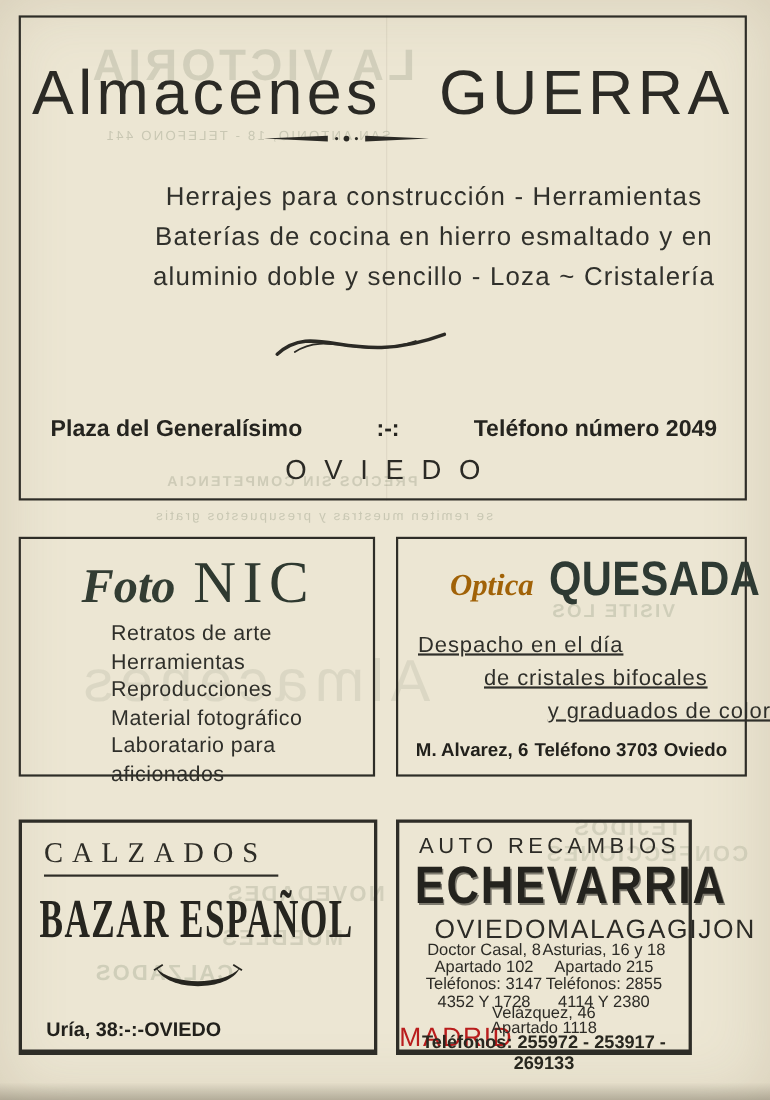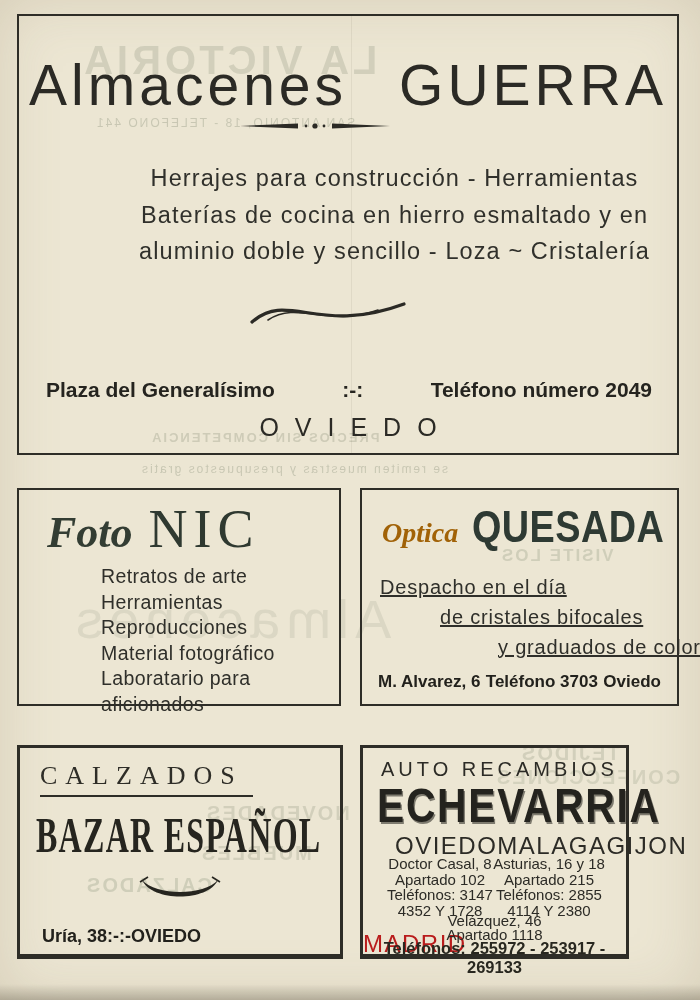--- a/index.html
+++ b/index.html
@@ -47,21 +47,21 @@
   .guerra-lines{ position:absolute; top:144px; left:120px;
     font-size:23.5px; line-height:36.5px; letter-spacing:1.1px; color:#30302b;text-align:center; }
   .guerra-swash{ position:absolute; top:282px; left:0; right:40px; text-align:center; }
   .guerra-footer{ position:absolute; top:362px; left:27px; right:25px;
     display:flex; justify-content:space-between; align-items:baseline;
     font-weight:700; font-size:21px; color:#25241f; }
   .guerra-city{ position:absolute; top:397px; left:0; right:0; text-align:center;
     font-size:25px; letter-spacing:16px; text-indent:16px; color:#2b2a25; }
 
   
-  .script{ font-family:"Liberation Serif", serif; font-style:italic; font-weight:700; }
+  .script{ font-family:"Liberation Serif", serif; font-style:italic; font-weight:700;margin-left:27px; }
   .bold-line{ font-weight:700; color:#22211c; }
 
   
   .foto-brand{ position:absolute; top:8px; left:28px; display:flex; align-items:baseline; }
   .foto-script{ font-size:44px; color:#333d33; margin-right:16px; }
   .foto-name{ font-family:"Liberation Serif", serif; font-size:54px; letter-spacing:6px; color:#2f3930; }
   .foto-services{ position:absolute; top:74px; left:82px; list-style:none;
     font-size:19.5px; line-height:25.5px; letter-spacing:0.4px; color:#2f2f2a; }
   .foto-footer{ position:absolute; bottom:11px; left:8px; right:8px; text-align:center; font-size:17px; }
 

